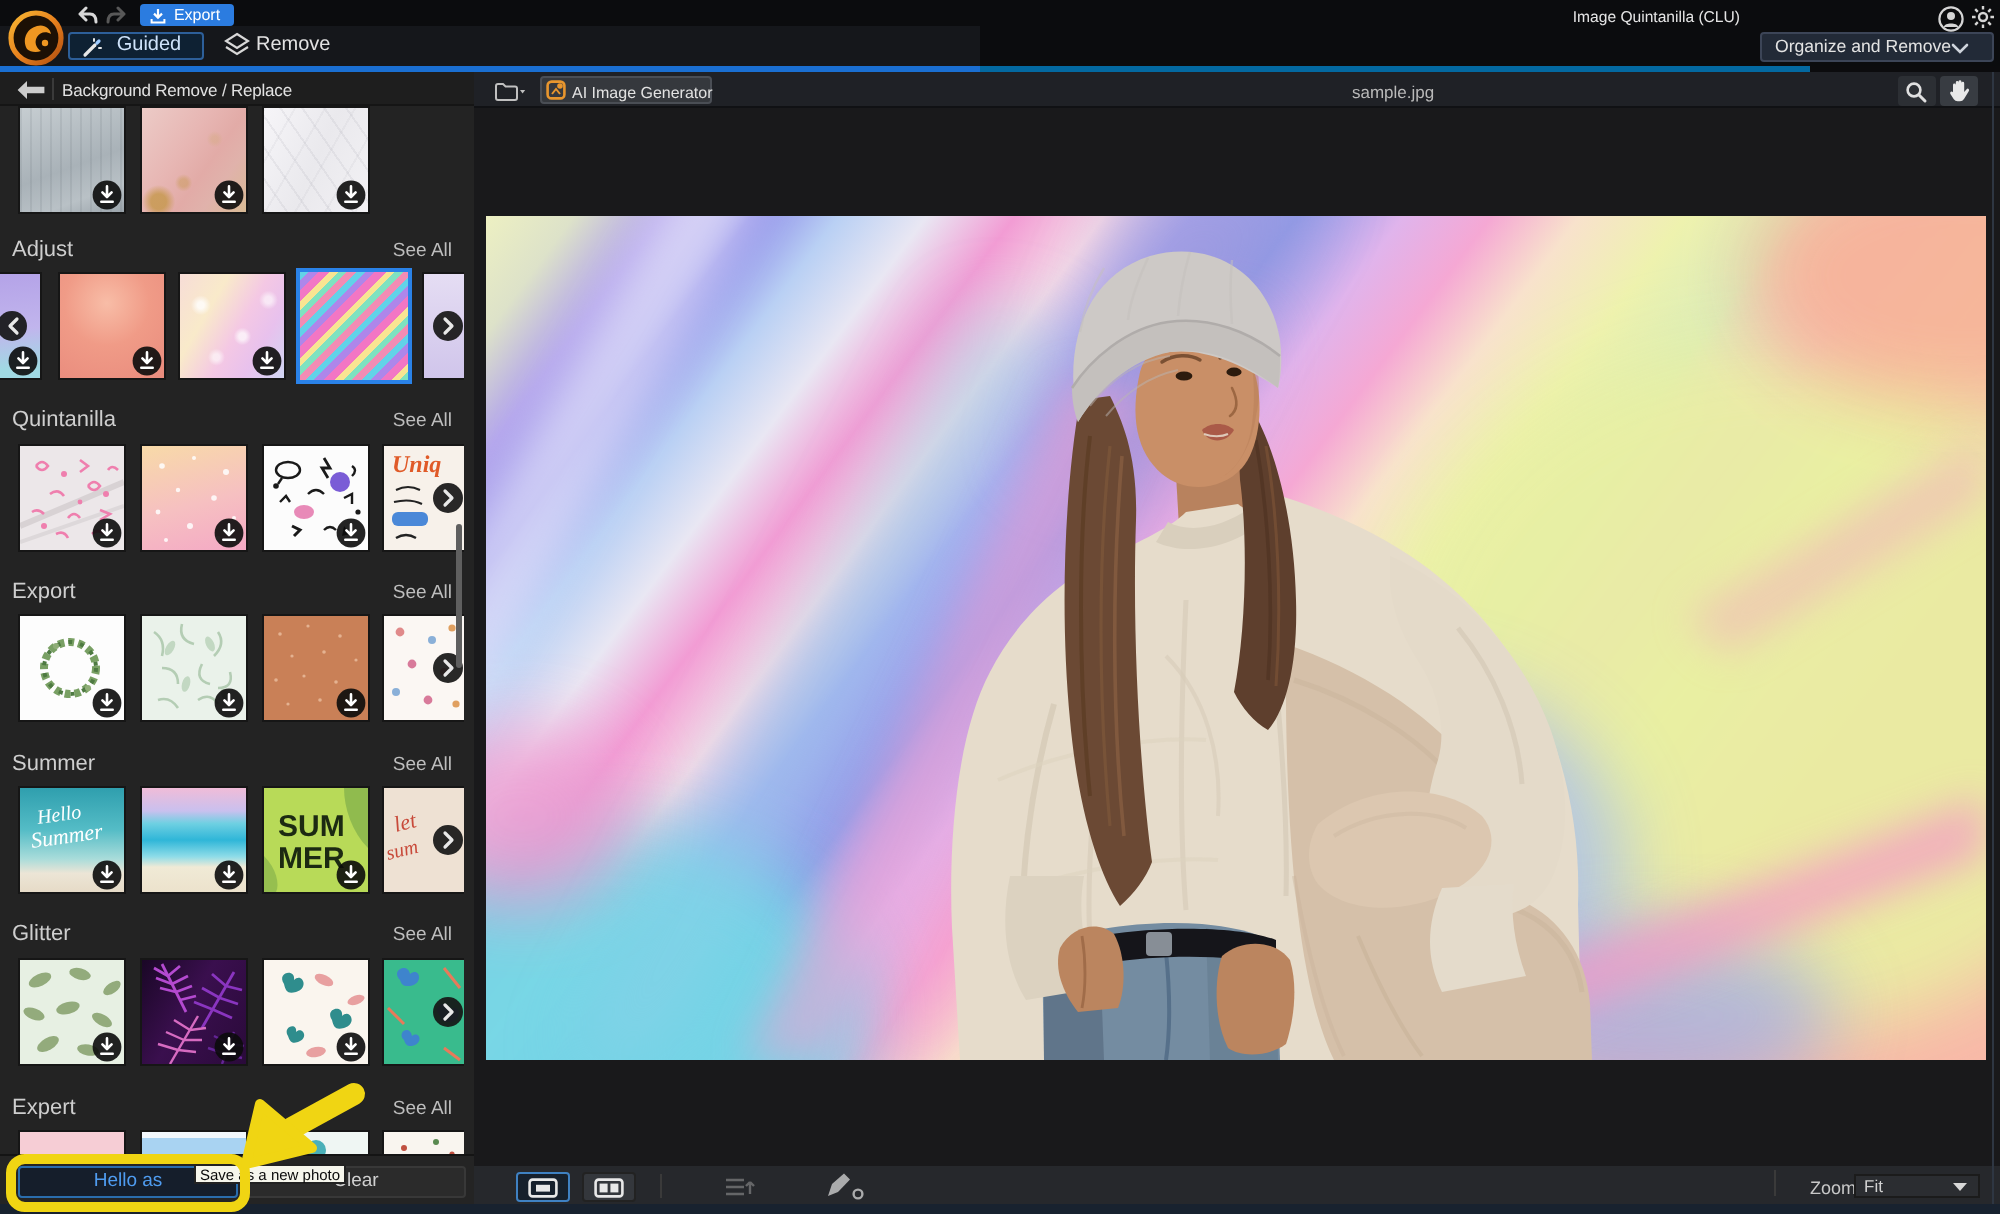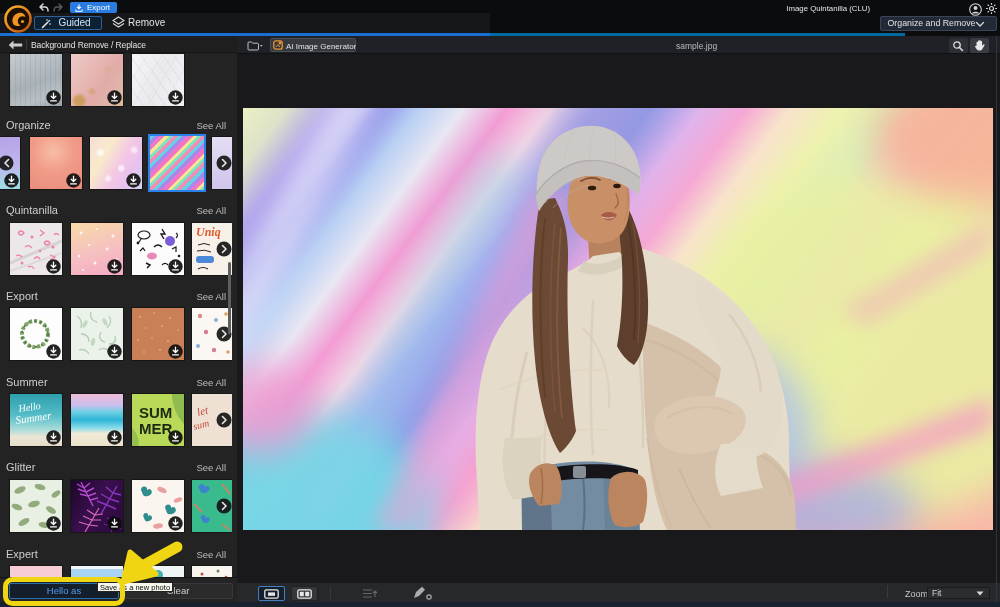--- a/index.html
+++ b/index.html
@@ -133,21 +133,21 @@
             </svg></span>
         </div>
 <div class="thumb t-whitemarble" style="left:131px;top:0px">
           <span class="dl"><svg width="15" height="15" viewBox="0 0 15 15">
               <circle cx="7.5" cy="7.5" r="7.2" fill="#0b0b0b" fill-opacity="0.9"></circle>
               <path d="M7.5 3.2v4.6M5.2 6.2l2.3 2.3 2.3-2.3" stroke="#fff" stroke-width="1.3" fill="none" stroke-linecap="round" stroke-linejoin="round"></path>
               <path d="M4.6 10.9h5.8" stroke="#fff" stroke-width="1.2" stroke-linecap="round"></path>
             </svg></span>
         </div>
 
-<div class="seclabel" style="top:66px">Organize</div>
+<div class="seclabel" style="top:66px">Adjust</div>
         <div class="seeall" style="top:67px">See All</div>
 <div class="thumb t-glpart" style="left:-33px;top:83px">
           <span class="dl"><svg width="15" height="15" viewBox="0 0 15 15">
               <circle cx="7.5" cy="7.5" r="7.2" fill="#0b0b0b" fill-opacity="0.9"></circle>
               <path d="M7.5 3.2v4.6M5.2 6.2l2.3 2.3 2.3-2.3" stroke="#fff" stroke-width="1.3" fill="none" stroke-linecap="round" stroke-linejoin="round"></path>
               <path d="M4.6 10.9h5.8" stroke="#fff" stroke-width="1.2" stroke-linecap="round"></path>
             </svg></span>
         </div>
 <div class="thumb t-coral" style="left:29px;top:83px">
           <span class="dl"><svg width="15" height="15" viewBox="0 0 15 15">

